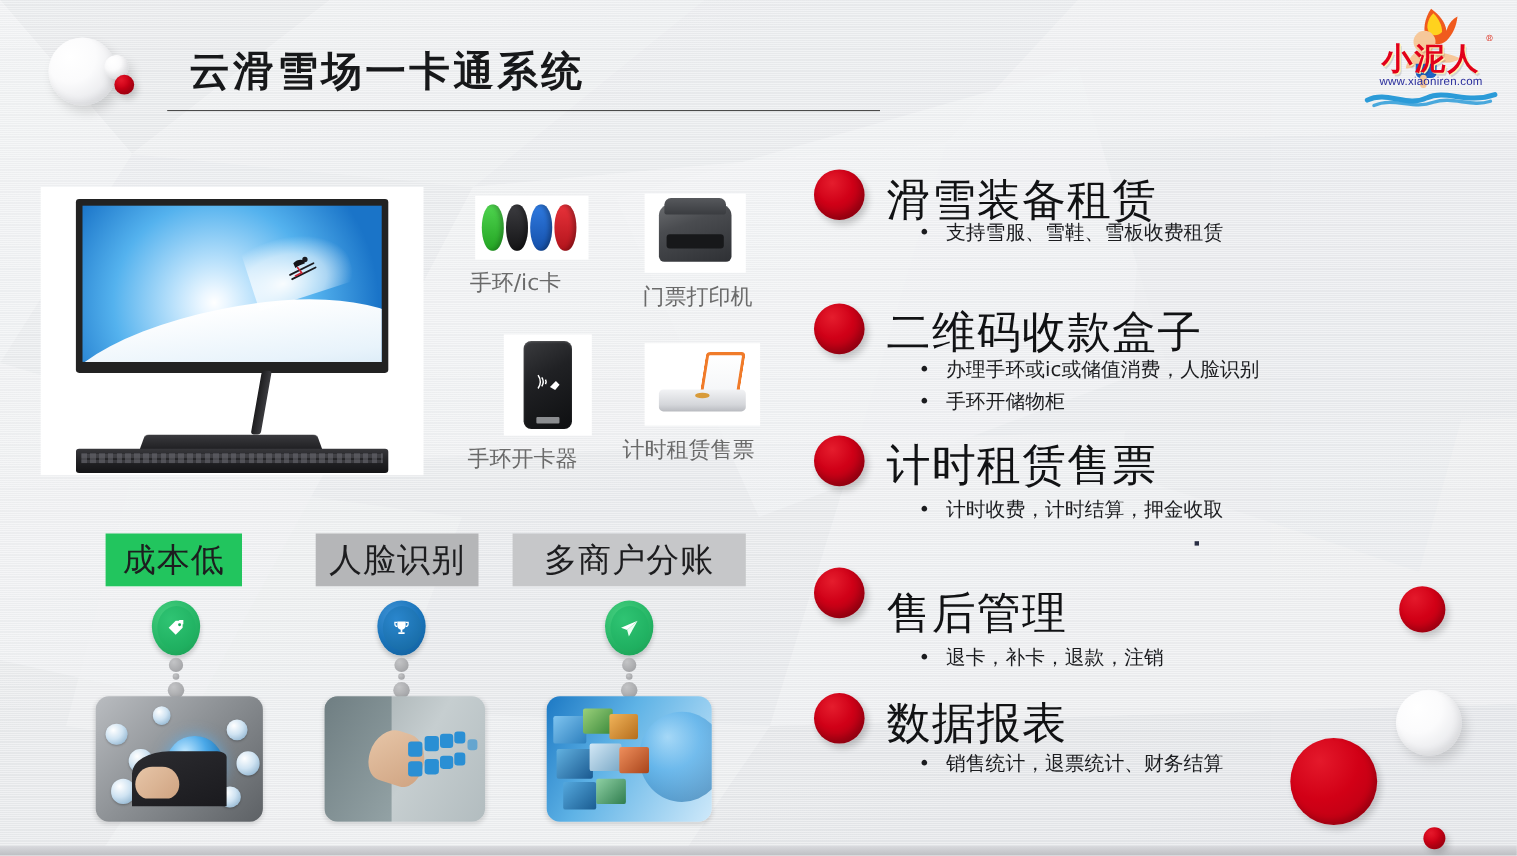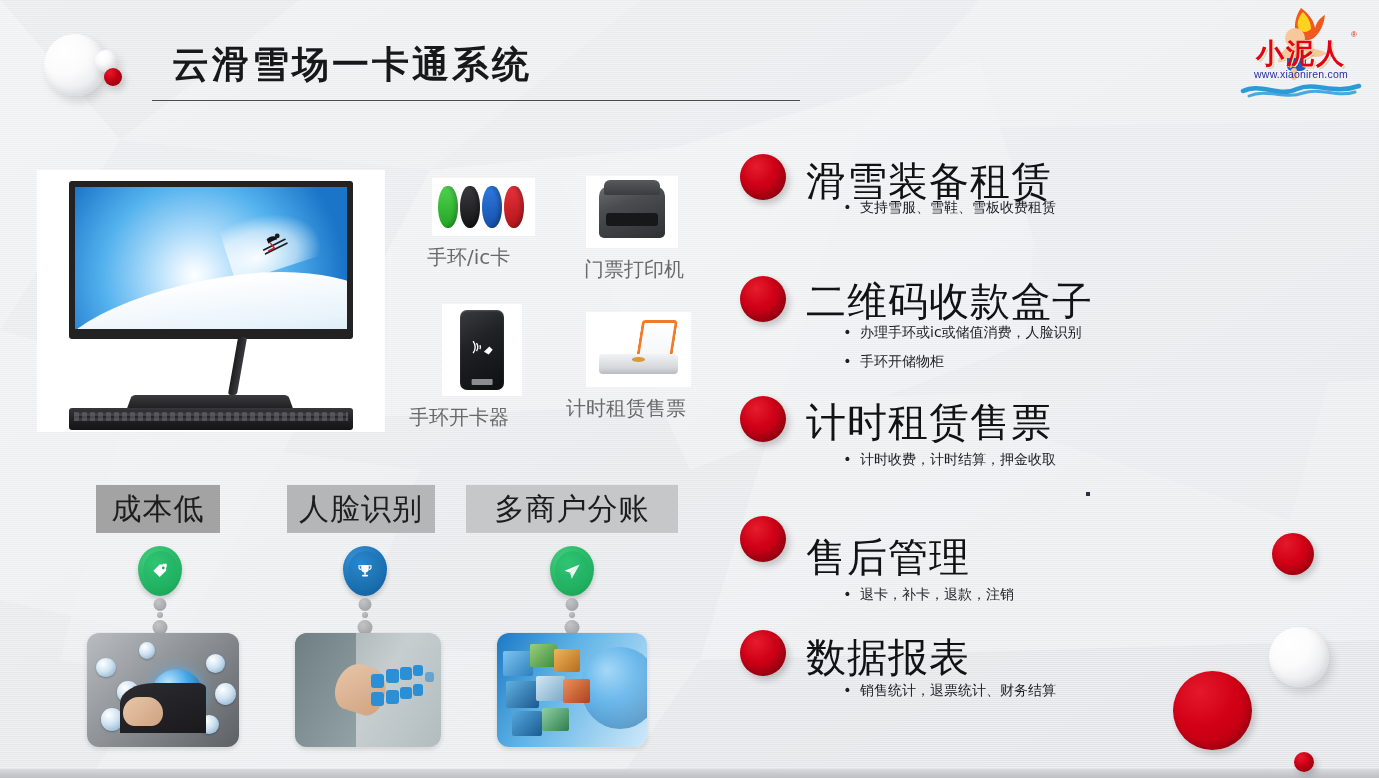--- a/index.html
+++ b/index.html
@@ -217,23 +217,22 @@
     position:absolute; left:0; width:46px; height:46px; border-radius:50%;
     background: radial-gradient(circle at 36% 27%, #e51d2d 0%, #d00017 42%, #a60012 100%);
     box-shadow: 3px 4px 7px rgba(0,0,0,.2), inset -3px -5px 8px rgba(0,0,0,.22);
   }
   .ftitle {
     position:absolute; left:66px; font-size:40px; color:#111214; letter-spacing:1px;
     white-space:nowrap;
     font-family:"DejaVu Sans","Liberation Sans",sans-serif;
   }
   .fsub {
-    position:absolute; left:95px; font-size:14px; color:#1b1c1f; white-space:nowrap;
+    position:absolute; left:95px; font-size:18px; color:#1b1c1f; white-space:nowrap;
     font-family:"DejaVu Sans","Liberation Sans",sans-serif;
-    text-align:center;
   }
   .fsub .b { display:inline-block; width:25px; color:#1b1c1f; }
   .stray-dot { position:absolute; width:4px; height:4px; background:#2a2f44; }
 </style>
 </head>
 <body>
 
 <div id="slide">
 
   <svg class="bg-poly" viewBox="0 0 1379 778" preserveAspectRatio="none">
@@ -334,21 +333,21 @@
 
   <div class="device" style="left:586px; top:176px; width:190px;">
     <div class="thumb" style="width:92px; height:72px;">
       <div class="printer-body"></div>
       <div class="printer-lid"></div>
       <div class="printer-slot"></div>
     </div>
     <div class="cap" style="left:-2px; top:80px;">门票打印机</div>
   </div>
 
-  <div class="device" style="left:442px; top:304px; width:190px;">
+  <div class="device" style="left:458px; top:304px; width:190px;">
     <div class="thumb" style="width:80px; height:92px;">
       <div class="reader-body"></div>
       <svg class="reader-wave" viewBox="0 0 40 30">
         <path d="M6 6 A16 16 0 0 1 6 24" stroke="#fff" stroke-width="2" fill="none"></path>
         <path d="M11 9 A11 11 0 0 1 11 21" stroke="#fff" stroke-width="2" fill="none"></path>
         <path d="M16 12 A6 6 0 0 1 16 18" stroke="#fff" stroke-width="2" fill="none"></path>
         <path d="M22 22 l8 -8 l5 5 l-6 7 z" fill="#fff"></path>
       </svg>
       <div style="position:absolute;left:50%;bottom:12%;transform:translateX(-50%);width:26%;height:7%;background:#8b8d90;border-radius:1px;"></div>
     </div>
@@ -357,21 +356,21 @@
 
   <div class="device" style="left:586px; top:312px; width:200px;">
     <div class="thumb" style="width:105px; height:75px;">
       <div class="qr-arm"></div>
       <div class="qr-base"></div>
       <div style="position:absolute;left:44%;top:60%;width:12%;height:6%;background:#d89b3a;border-radius:50%;"></div>
     </div>
     <div class="cap" style="left:-20px; top:83px;">计时租赁售票</div>
   </div>
 
-  <div class="tagbox" style="left:96px; top:485px; width:124px; height:48px; background:#a3a3a3;">
+  <div class="tagbox" style="left:96px; top:485px; width:124px; height:48px; background:#22c55e;">
     <span>成本低</span>
   </div>
   <div class="tagbox" style="left:466px; top:485px; width:212px; height:48px; background:#c6c7c9;">
     <span>多商户分账</span>
   </div>
   <div class="tagbox" style="left:287px; top:485px; width:148px; height:48px; background:#b5b6b8;">
     <span>人脸识别</span>
   </div>
 
   <div class="pin" style="left:138px; top:546px; width:44px; height:92px;">

